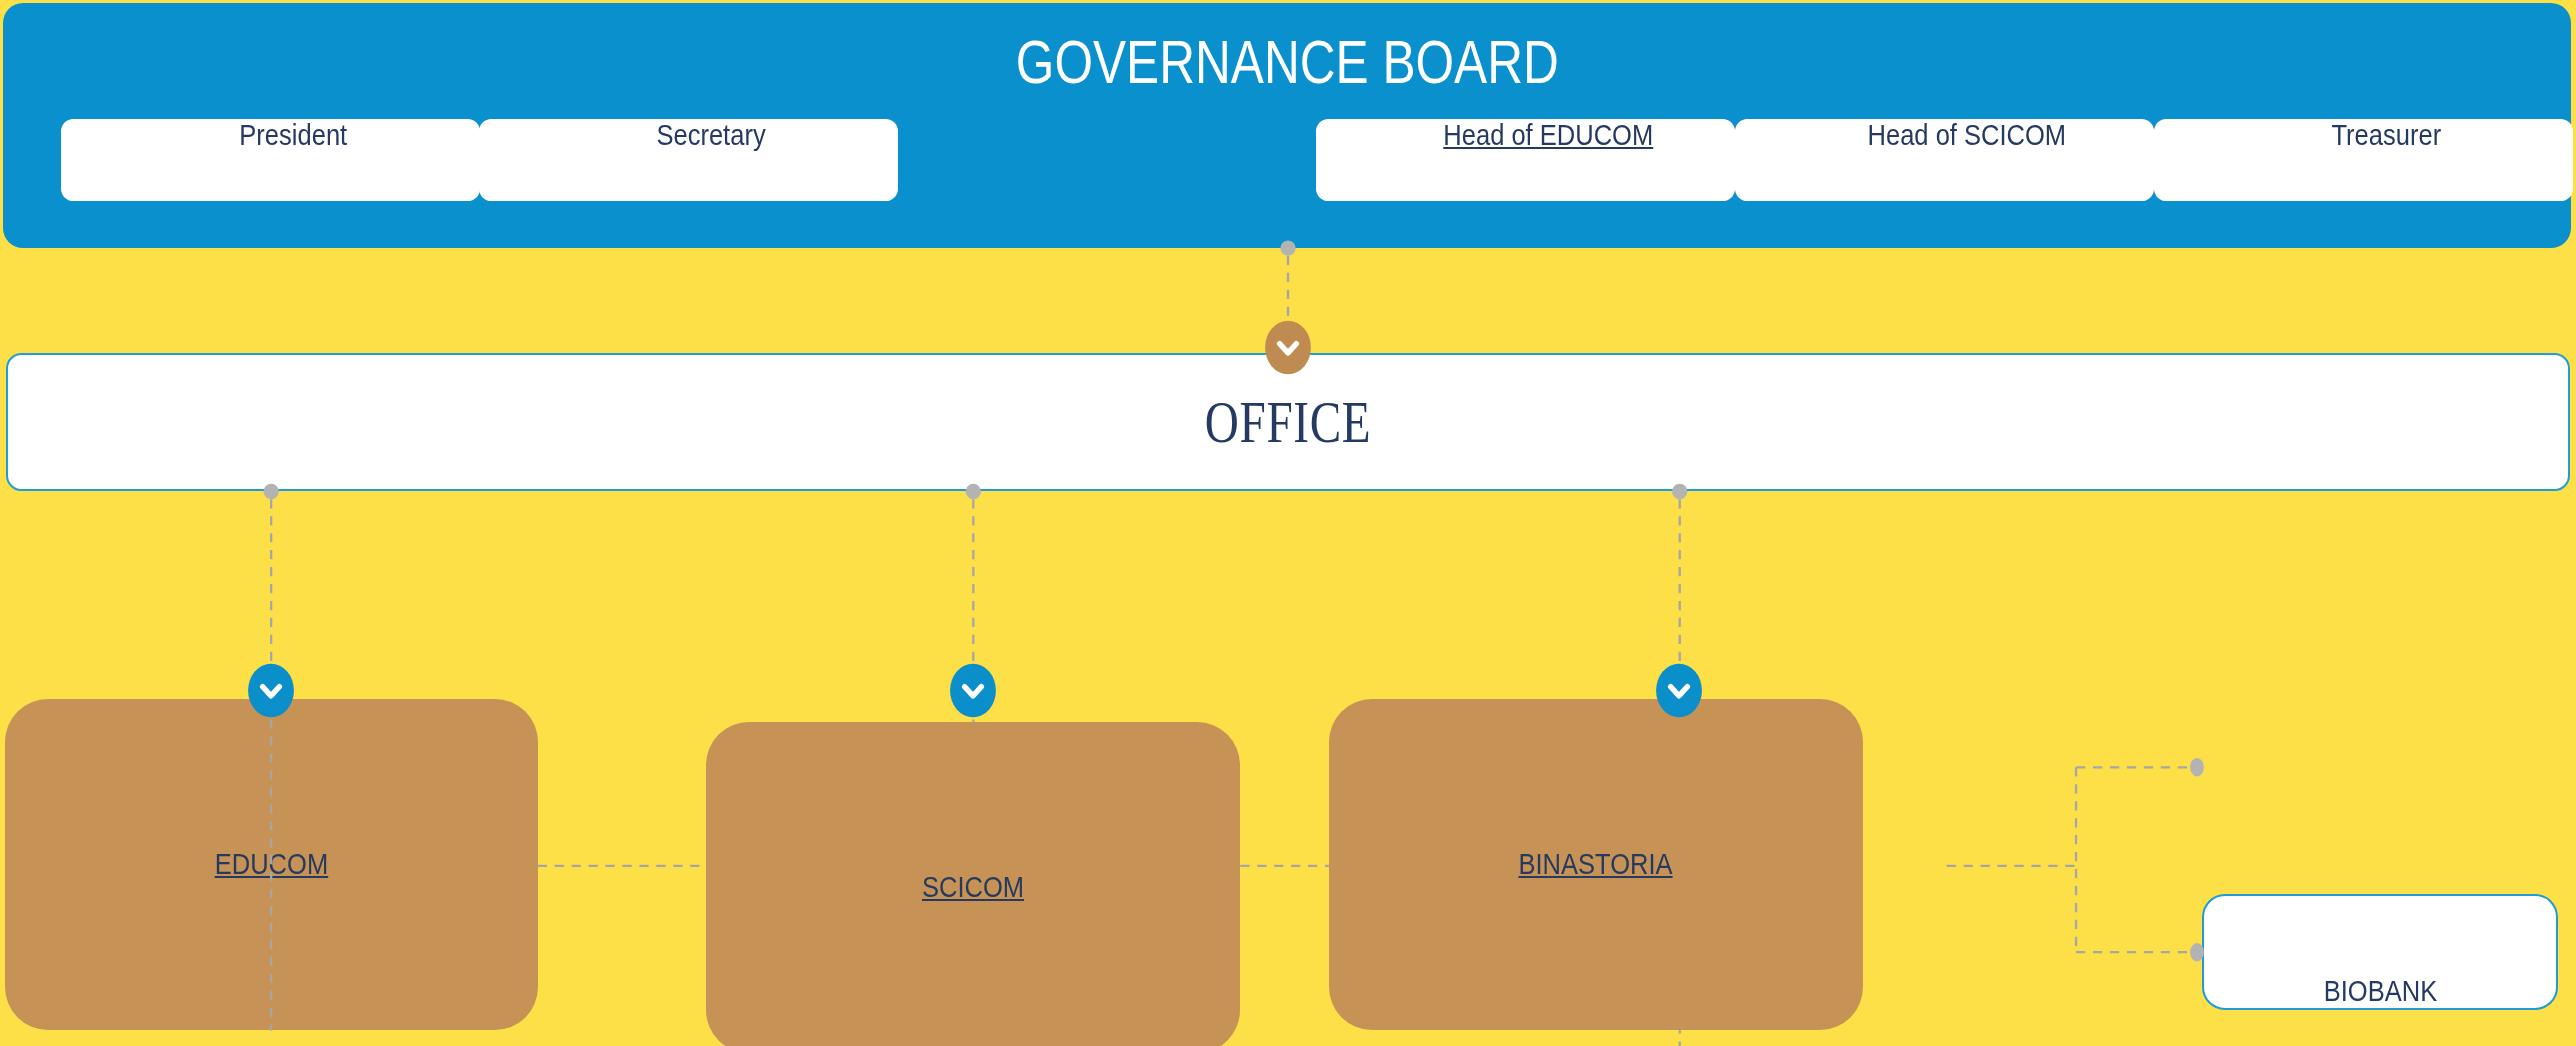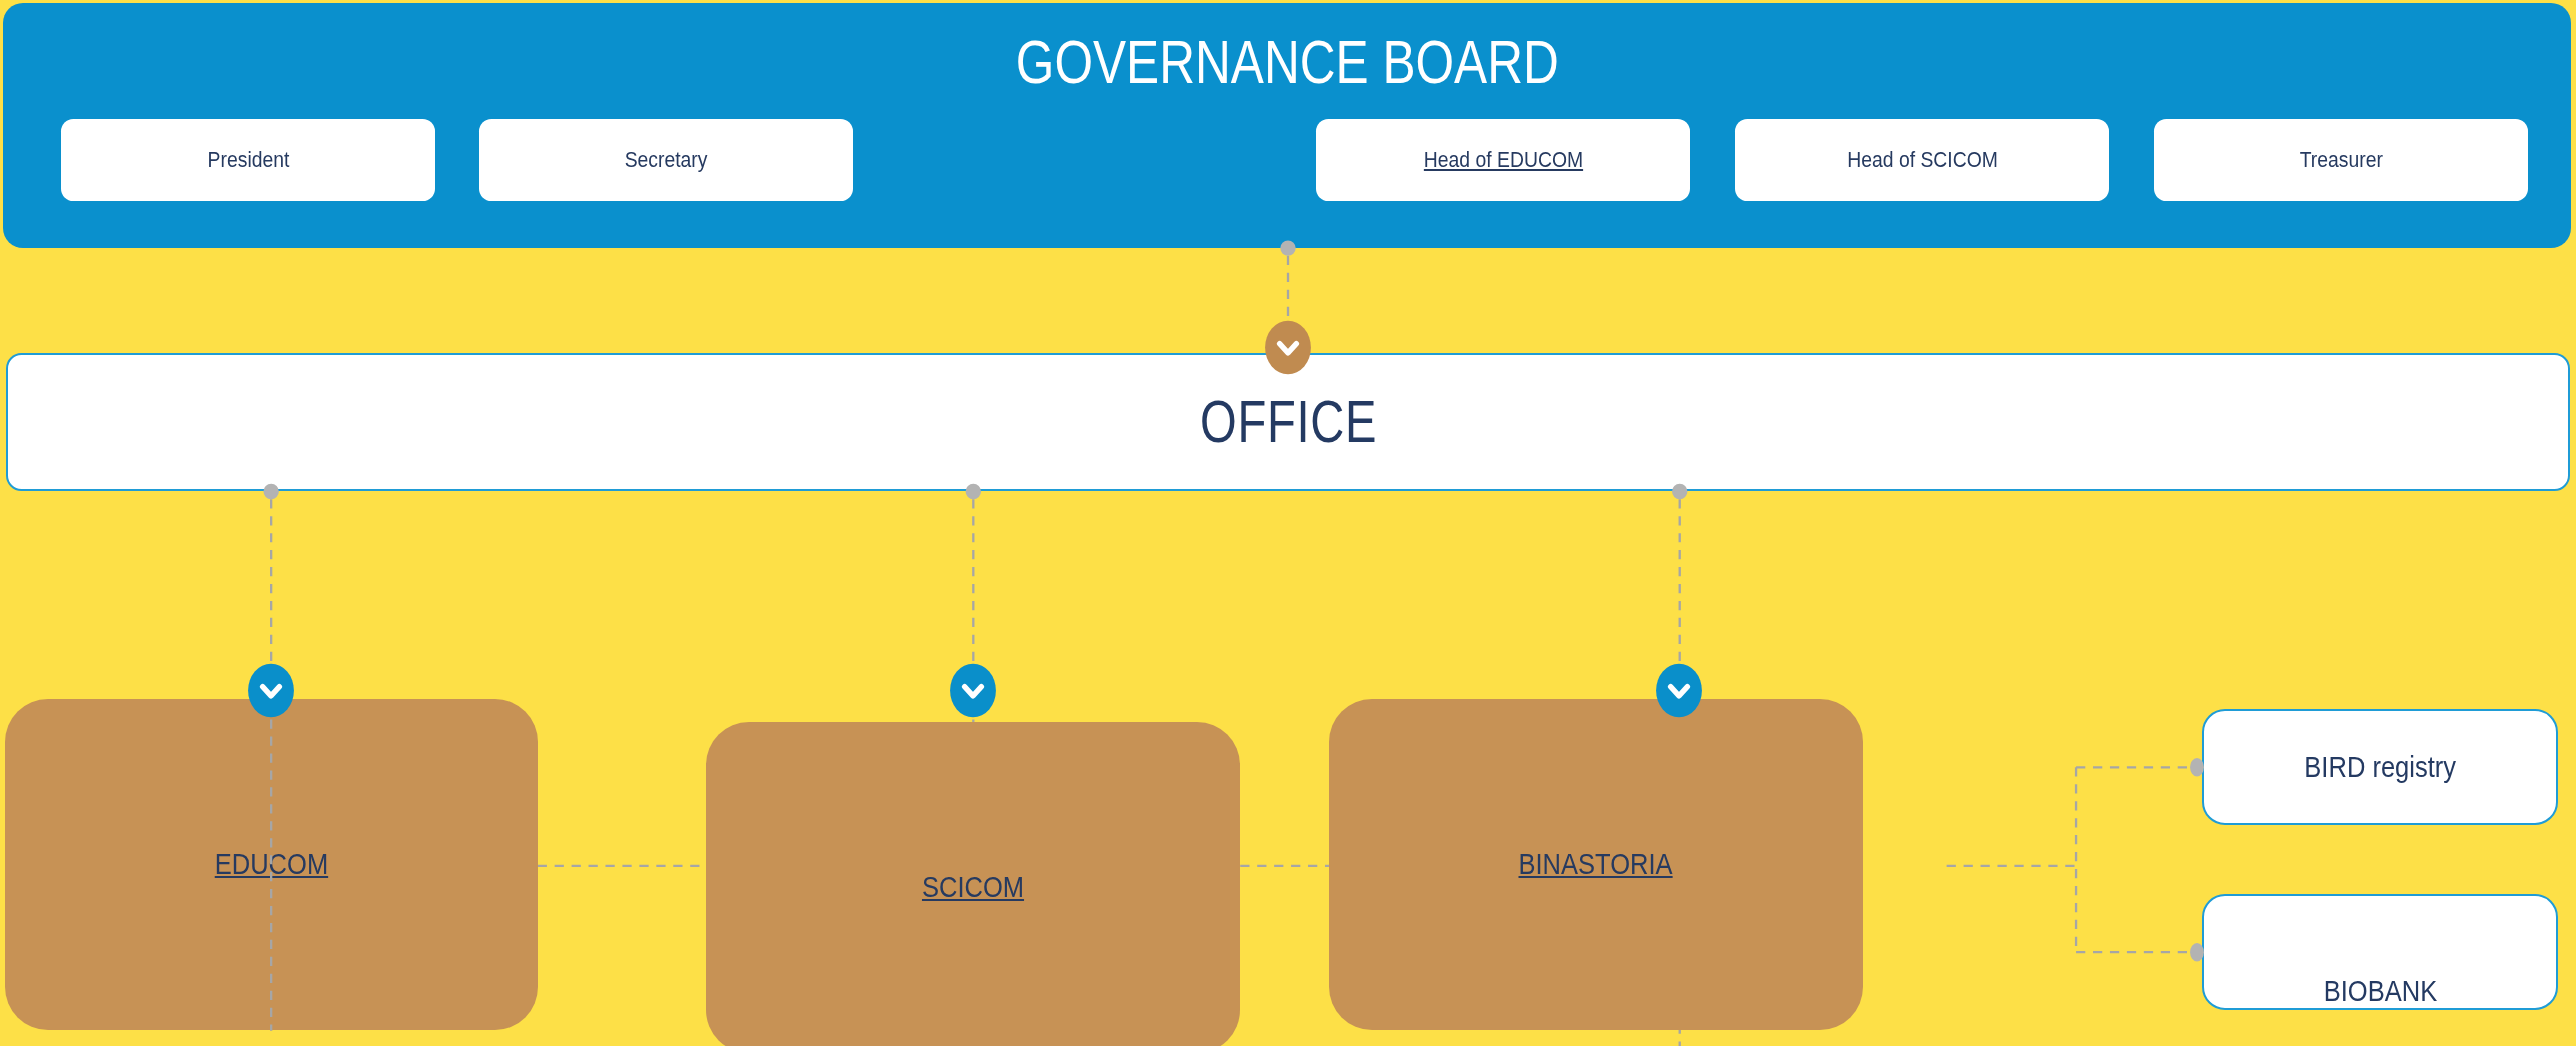--- a/index.html
+++ b/index.html
@@ -19,30 +19,30 @@
   .banner-title{
     left:0;top:20px;width:100%;height:77px;
     display:flex;align-items:center;justify-content:center;
     color:#ffffff;font-size:62px;font-weight:400;
   }
   .cond{display:inline-block;transform:scaleX(0.80);transform-origin:center;white-space:nowrap;}
   .cond-sm{display:inline-block;transform:scaleX(0.88);transform-origin:center;white-space:nowrap;}
   .role-box{
     top:116px;height:82px;width:374px;
     background:#ffffff;border-radius:12.3px;
-    display:flex;align-items:center;justify-content:center;
-    color:#263a60;font-size:22px;
+    display:flex;align-items:flex-start;justify-content:center;
+    color:#263a60;font-size:29px;padding-left:45px;
   }
   
   .office{
     left:6.2px;top:353px;width:2564px;height:138px;
     background:#ffffff;border:2.3px solid #1f9cd6;border-radius:15.4px;
     box-sizing:border-box;
     display:flex;align-items:center;justify-content:center;
-    color:#243a62;font-size:59px;letter-spacing:0.8px;
+    color:#243a62;font-size:59px;letter-spacing:0.8px;font-family:Liberation Serif, serif;
   }
   
   .unit{
     top:699px;height:331px;
     background:#c79255;border-radius:43px;
     display:flex;align-items:center;justify-content:center;
     color:#263a60;font-size:29px;text-decoration:underline;
   }
   
   .sat{
@@ -106,23 +106,20 @@
   <div class="abs unit" style="left:4.6px;width:533px;">
       <span class="cond-sm">EDUCOM</span>
     </div>
   <div class="abs unit" style="left:706px;width:534px;margin-top:23px;">
       <span class="cond-sm">SCICOM</span>
     </div>
   <div class="abs unit" style="left:1329px;width:534px;text-align:center;">
       <span class="cond-sm">BINASTORIA</span>
     </div>
 
-  <div class="abs sat" style="top:709px;">
-      <span class="cond-sm">BIRD registry</span>
-    </div>
   <div class="abs sat" style="top:894px;align-items:flex-end;">
       <span class="cond-sm">BIOBANK</span>
     </div>
 
   <svg class="abs layer" width="2576" height="1047" viewBox="0 0 3344 1359">
 
     <line x1="352" y1="648" x2="352" y2="1338" stroke="#a6a6a6" stroke-width="3" stroke-dasharray="12 10"></line>
 
     <circle cx="1672" cy="322" r="10" fill="#b3b3b3"></circle>
     <circle cx="352" cy="638" r="10" fill="#b3b3b3"></circle>

